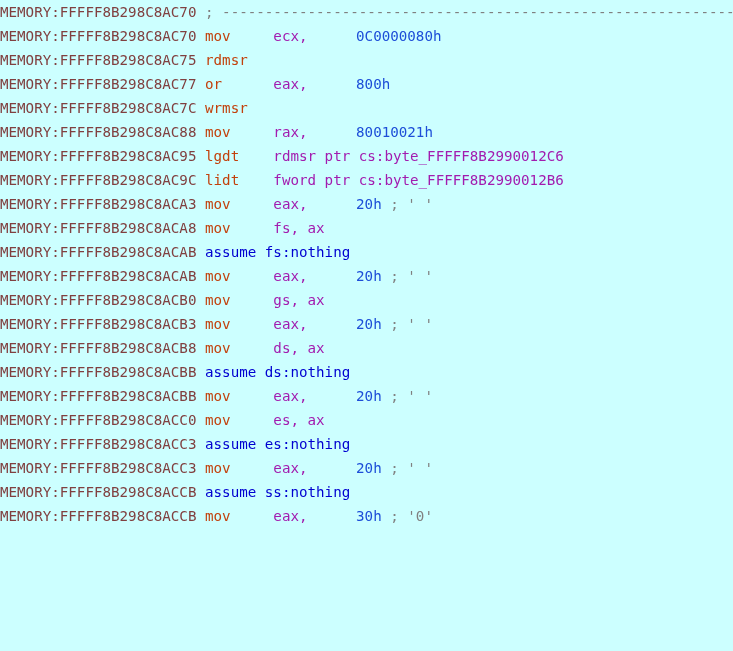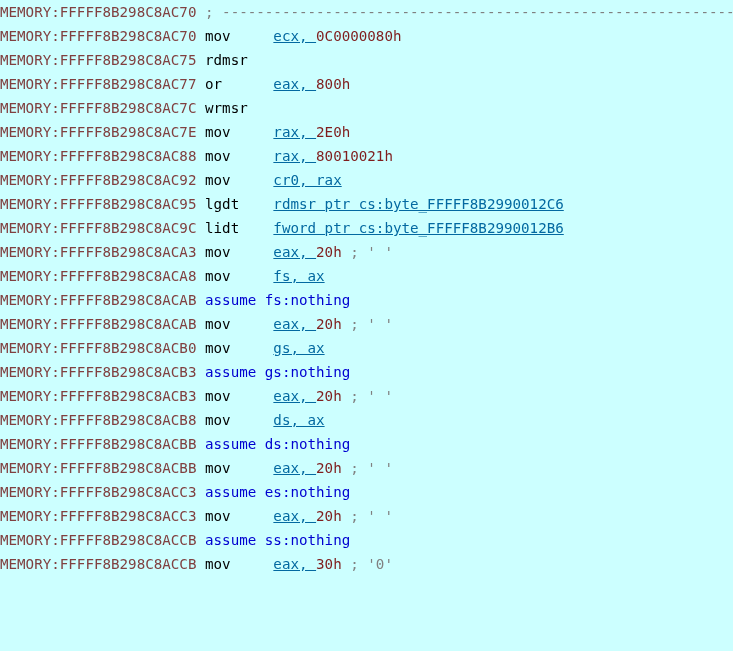--- a/index.html
+++ b/index.html
@@ -30,49 +30,47 @@
     white-space: pre;
     font-size: 14.2px;
     letter-spacing: 0px;
     font-family: "DejaVu Sans Mono", "Liberation Mono", monospace;
     display: block;
     overflow: hidden;
   }
 
   
   .addr     { color: #804040; text-align: center; }       
-  .mnem     { color: #000000; }       
-  .reg      { color: #0369a1; text-decoration: underline; }       
-  .num      { color: #7f1d1d; }       
+  .mnem     { color: #c2410c; }       
+  .reg      { color: #a21caf; }       
+  .num      { color: #1d4ed8; margin-left: 40px; }       
   .cmt      { color: #808080; }       
   .dirv     { color: #0000d0; }       
   .plain    { color: #00008b; }
 </style>
 </head>
 <body>
 
 <div id="disasm">
     <div class="line"><span class="addr">MEMORY:FFFFF8B298C8AC70</span><span class="cmt"> </span><span class="cmt">; ----------------------------------------------------------------------------</span></div>
     <div class="line"><span class="addr">MEMORY:FFFFF8B298C8AC70</span><span class="plain"> </span><span class="mnem">mov</span><span class="plain">     </span><span class="reg">ecx, </span><span class="num">0C0000080h</span></div>
     <div class="line"><span class="addr">MEMORY:FFFFF8B298C8AC75</span><span class="plain"> </span><span class="mnem">rdmsr</span></div>
     <div class="line"><span class="addr">MEMORY:FFFFF8B298C8AC77</span><span class="plain"> </span><span class="mnem">or</span><span class="plain">      </span><span class="reg">eax, </span><span class="num">800h</span></div>
     <div class="line"><span class="addr">MEMORY:FFFFF8B298C8AC7C</span><span class="plain"> </span><span class="mnem">wrmsr</span></div>
-    <div class="line"><span class="addr">MEMORY:FFFFF8B298C8AC7E</span><span class="plain"> </span><span class="mnem">mov</span><span class="plain">     </span><span class="reg">rax, </span><span class="num">2E0h</span></div>
     <div class="line"><span class="addr">MEMORY:FFFFF8B298C8AC88</span><span class="plain"> </span><span class="mnem">mov</span><span class="plain">     </span><span class="reg">rax, </span><span class="num">80010021h</span></div>
-    <div class="line"><span class="addr">MEMORY:FFFFF8B298C8AC92</span><span class="plain"> </span><span class="mnem">mov</span><span class="plain">     </span><span class="reg">cr0, rax</span></div>
     <div class="line"><span class="addr">MEMORY:FFFFF8B298C8AC95</span><span class="plain"> </span><span class="mnem">lgdt</span><span class="plain">    </span><span class="reg">rdmsr ptr cs:byte_FFFFF8B2990012C6</span></div>
     <div class="line"><span class="addr">MEMORY:FFFFF8B298C8AC9C</span><span class="plain"> </span><span class="mnem">lidt</span><span class="plain">    </span><span class="reg">fword ptr cs:byte_FFFFF8B2990012B6</span></div>
     <div class="line"><span class="addr">MEMORY:FFFFF8B298C8ACA3</span><span class="plain"> </span><span class="mnem">mov</span><span class="plain">     </span><span class="reg">eax, </span><span class="num">20h</span><span class="plain"> </span><span class="cmt">; ' '</span></div>
     <div class="line"><span class="addr">MEMORY:FFFFF8B298C8ACA8</span><span class="plain"> </span><span class="mnem">mov</span><span class="plain">     </span><span class="reg">fs, ax</span></div>
     <div class="line"><span class="addr">MEMORY:FFFFF8B298C8ACAB</span><span class="plain"> </span><span class="dirv">assume fs:nothing</span></div>
     <div class="line"><span class="addr">MEMORY:FFFFF8B298C8ACAB</span><span class="plain"> </span><span class="mnem">mov</span><span class="plain">     </span><span class="reg">eax, </span><span class="num">20h</span><span class="plain"> </span><span class="cmt">; ' '</span></div>
     <div class="line"><span class="addr">MEMORY:FFFFF8B298C8ACB0</span><span class="plain"> </span><span class="mnem">mov</span><span class="plain">     </span><span class="reg">gs, ax</span></div>
-    <div class="line"><span class="addr">MEMORY:FFFFF8B298C8ACB3</span><span class="plain"> </span><span class="dirv">assume gs:nothing</span></div>
     <div class="line"><span class="addr">MEMORY:FFFFF8B298C8ACB3</span><span class="plain"> </span><span class="mnem">mov</span><span class="plain">     </span><span class="reg">eax, </span><span class="num">20h</span><span class="plain"> </span><span class="cmt">; ' '</span></div>
     <div class="line"><span class="addr">MEMORY:FFFFF8B298C8ACB8</span><span class="plain"> </span><span class="mnem">mov</span><span class="plain">     </span><span class="reg">ds, ax</span></div>
     <div class="line"><span class="addr">MEMORY:FFFFF8B298C8ACBB</span><span class="plain"> </span><span class="dirv">assume ds:nothing</span></div>
     <div class="line"><span class="addr">MEMORY:FFFFF8B298C8ACBB</span><span class="plain"> </span><span class="mnem">mov</span><span class="plain">     </span><span class="reg">eax, </span><span class="num">20h</span><span class="plain"> </span><span class="cmt">; ' '</span></div>
+    <div class="line"><span class="addr">MEMORY:FFFFF8B298C8ACC0</span><span class="plain"> </span><span class="mnem">mov</span><span class="plain">     </span><span class="reg">es, ax</span></div>
     <div class="line"><span class="addr">MEMORY:FFFFF8B298C8ACC3</span><span class="plain"> </span><span class="dirv">assume es:nothing</span></div>
     <div class="line"><span class="addr">MEMORY:FFFFF8B298C8ACC3</span><span class="plain"> </span><span class="mnem">mov</span><span class="plain">     </span><span class="reg">eax, </span><span class="num">20h</span><span class="plain"> </span><span class="cmt">; ' '</span></div>
     <div class="line"><span class="addr">MEMORY:FFFFF8B298C8ACCB</span><span class="plain"> </span><span class="dirv">assume ss:nothing</span></div>
     <div class="line"><span class="addr">MEMORY:FFFFF8B298C8ACCB</span><span class="plain"> </span><span class="mnem">mov</span><span class="plain">     </span><span class="reg">eax, </span><span class="num">30h</span><span class="plain"> </span><span class="cmt">; '0'</span></div>
     <div class="line"></div>
   </div>
 
 </body></html>

